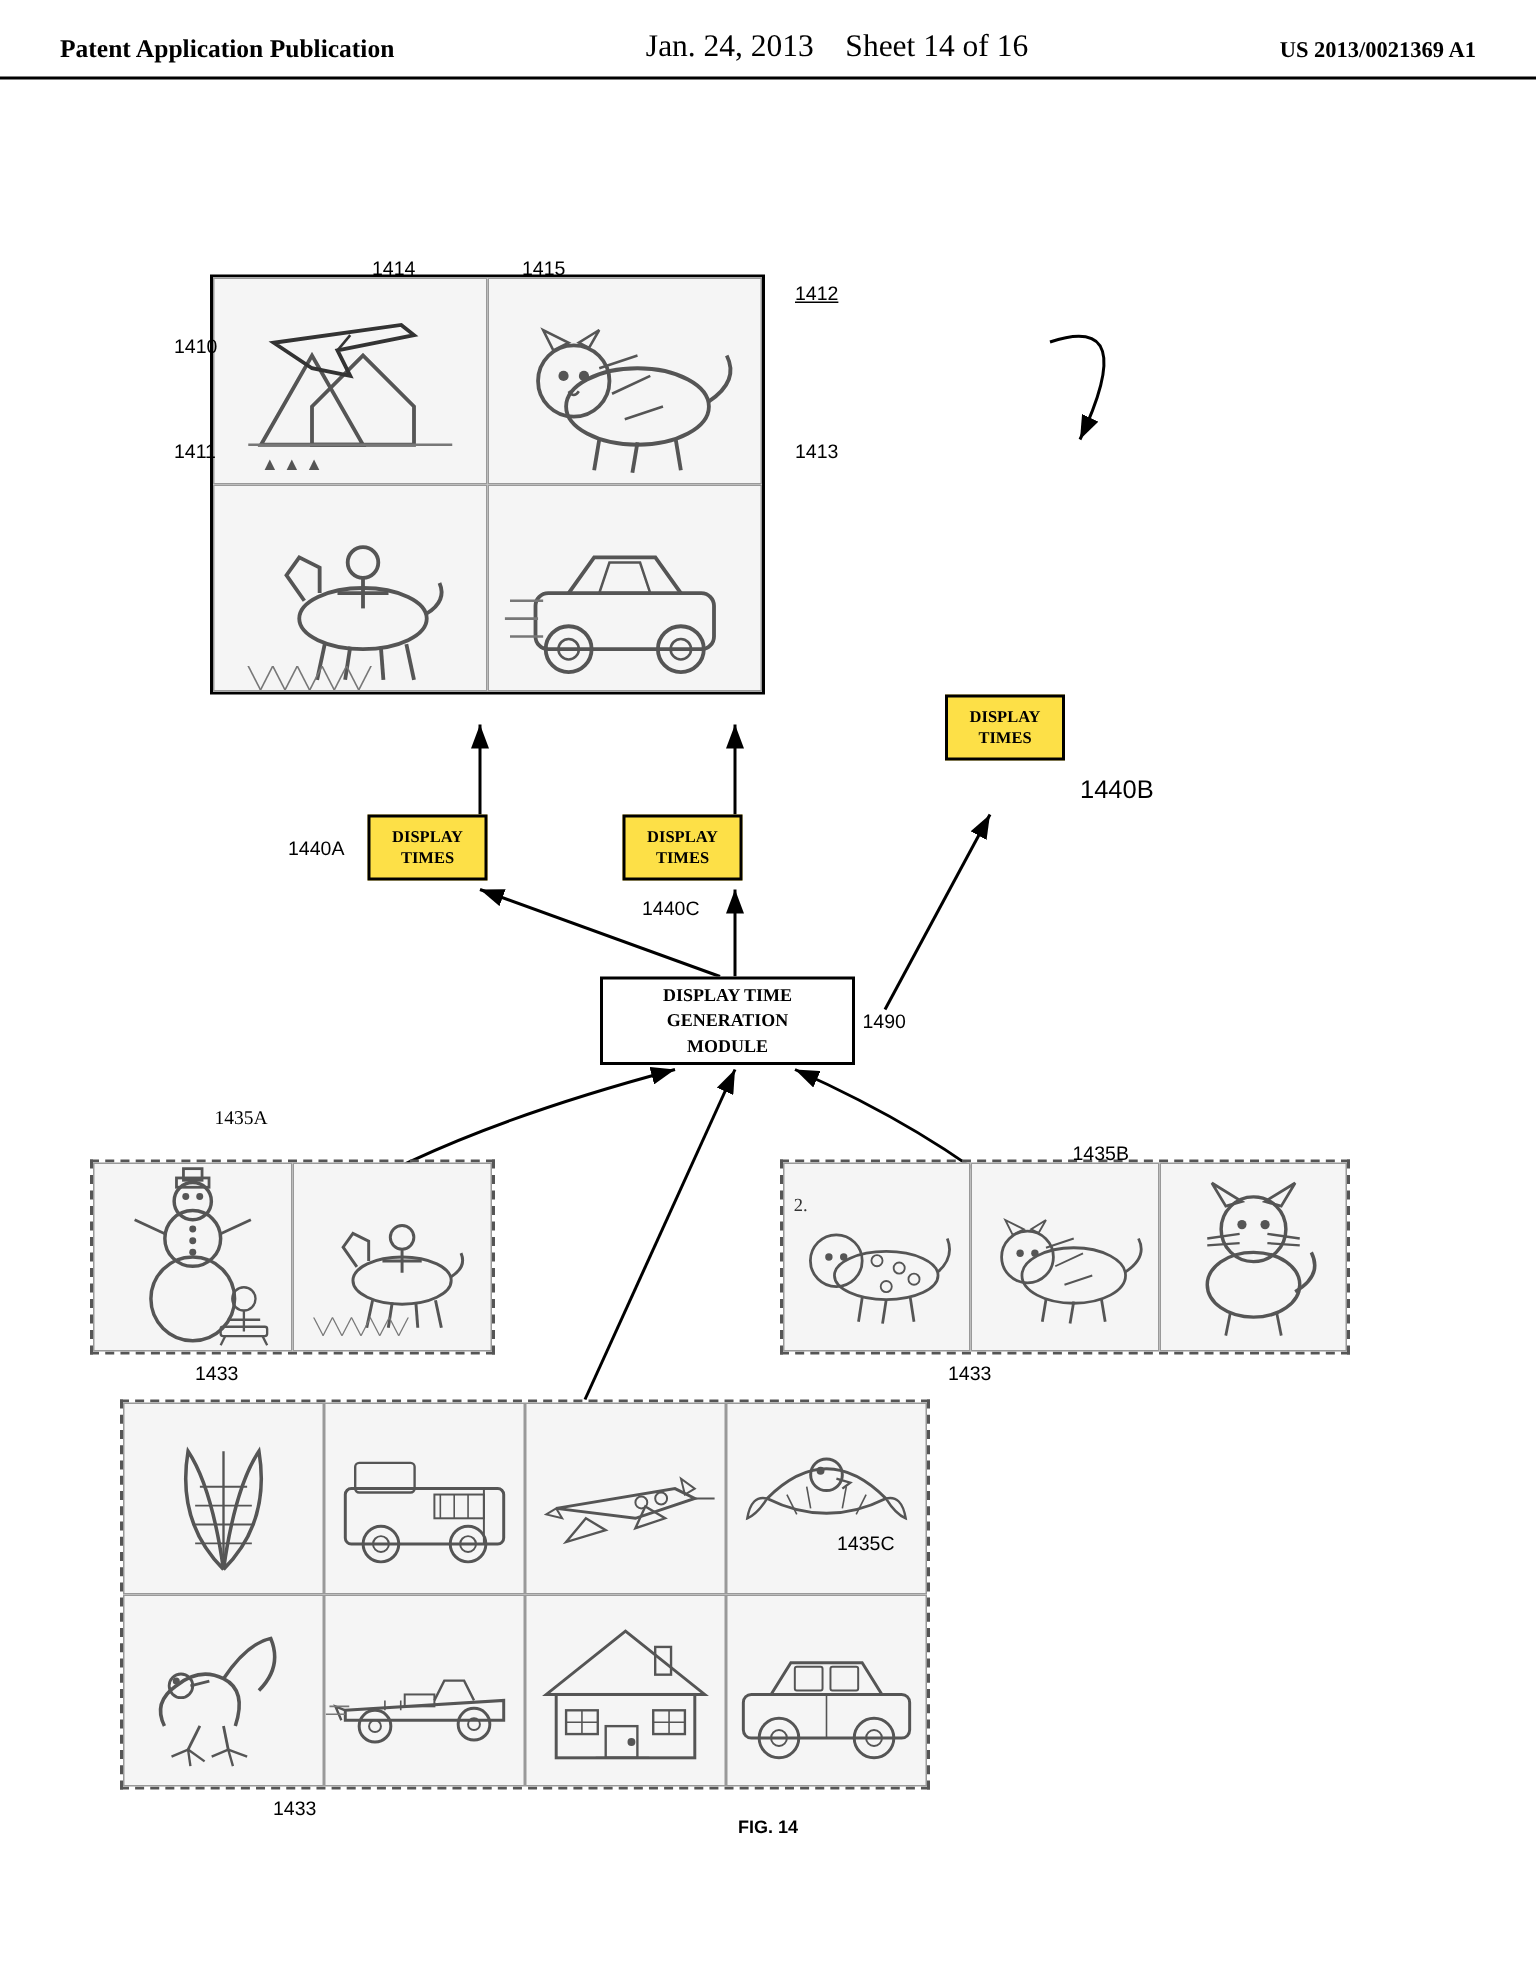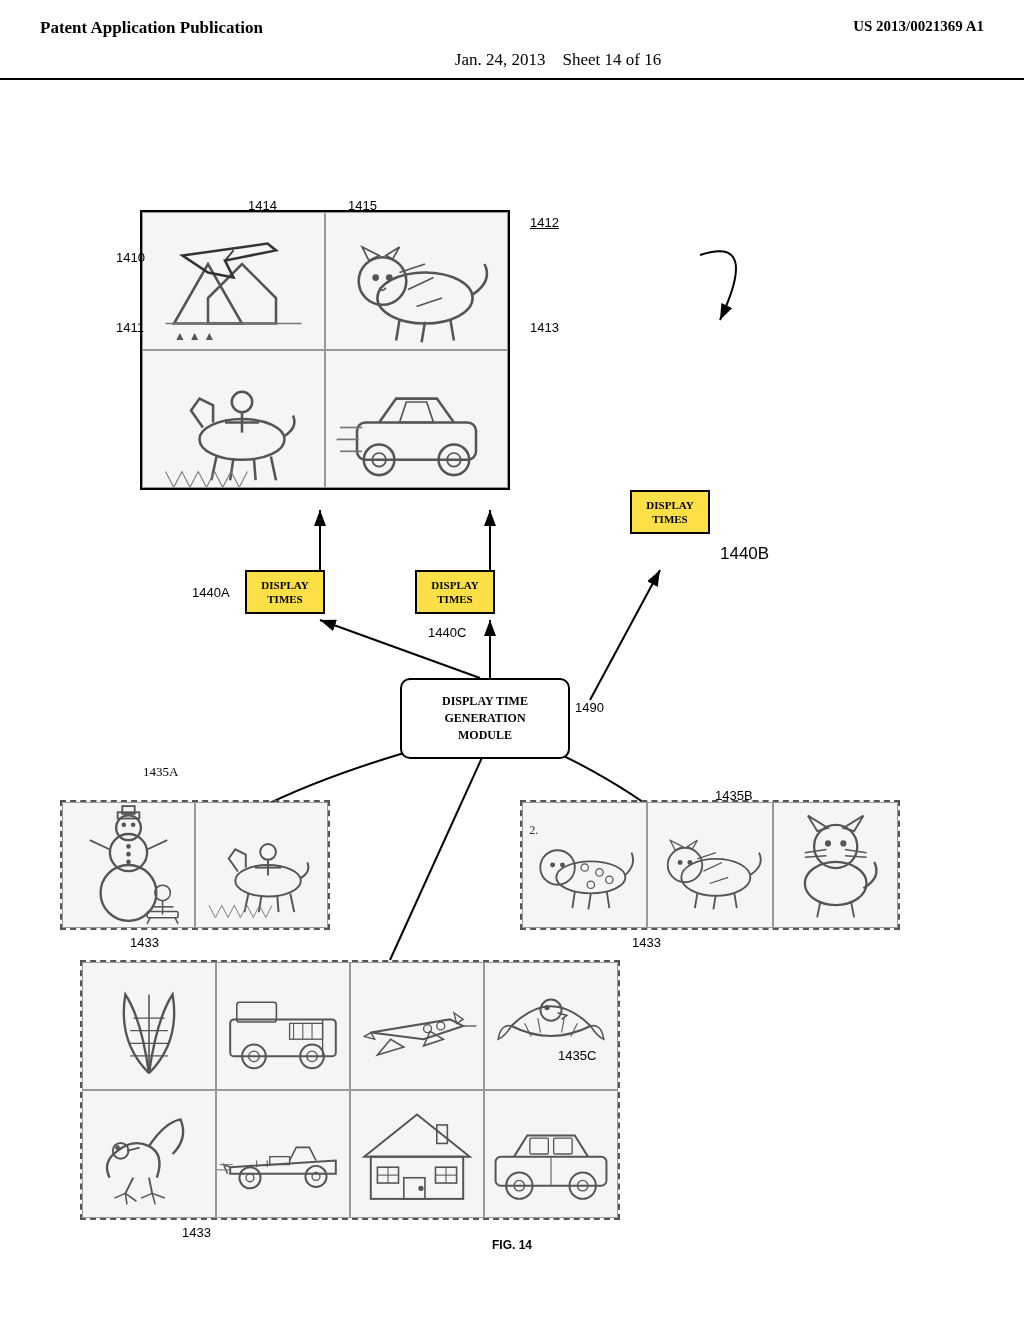--- a/index.html
+++ b/index.html
@@ -9,33 +9,32 @@
       background: #fff;
       font-family: 'Times New Roman', Times, serif;
       position: relative;
       overflow: hidden;
     }
 
     
     .header {
       display: flex;
       justify-content: space-between;
-      align-items: flex-start;
+      align-items: flex-end;
       padding: 18px 40px 0 40px;
       border-bottom: 2px solid #000;
       padding-bottom: 8px;
     }
     .header-left {
       font-size: 17px;
       font-weight: bold;
     }
     .header-center {
-      font-size: 17px;
+      font-size: 21px;
       text-align: center;
-      margin-top: 32px;
     }
     .header-right {
       font-size: 15px;
       font-weight: bold;
     }
 
     
     .diagram-area {
       position: relative;
       width: 100%;
@@ -294,21 +293,21 @@
 
   <div class="label" style="left:428px; top:545px; font-size:13px;">1440C</div>
 
   <div class="display-times-box" style="left:630px; top:410px; width:80px; height:44px; font-size:11px; display:flex; flex-direction:column; align-items:center; justify-content:center;">
     <span style="white-space:pre; text-align:center;">DISPLAY
 TIMES</span>
   </div>
 
   <div class="label" style="left:720px; top:420px; font-size:17px;margin-top:44px;">1440B</div>
 
-  <div class="module-box" style="left:400px; top:598px; width:170px; height:81px; font-size:12px; display:flex; flex-direction:column; align-items:center; justify-content:center;border-radius:10px;">
+  <div class="module-box" style="left:400px; top:598px; width:170px; height:59px; font-size:12px; display:flex; flex-direction:column; align-items:center; justify-content:center;">
     <span style="white-space:pre; text-align:center; line-height:1.4;">DISPLAY TIME
 GENERATION
 MODULE</span>
   </div>
 
   <div class="label" style="left:575px; top:620px; font-size:13px;">1490</div>
 
   <div class="img-group" style="left:60px; top:720px; width:270px; height:130px;">
     <div class="img-group-grid" style="grid-template-columns:1fr 1fr; grid-template-rows:1fr;">
 

